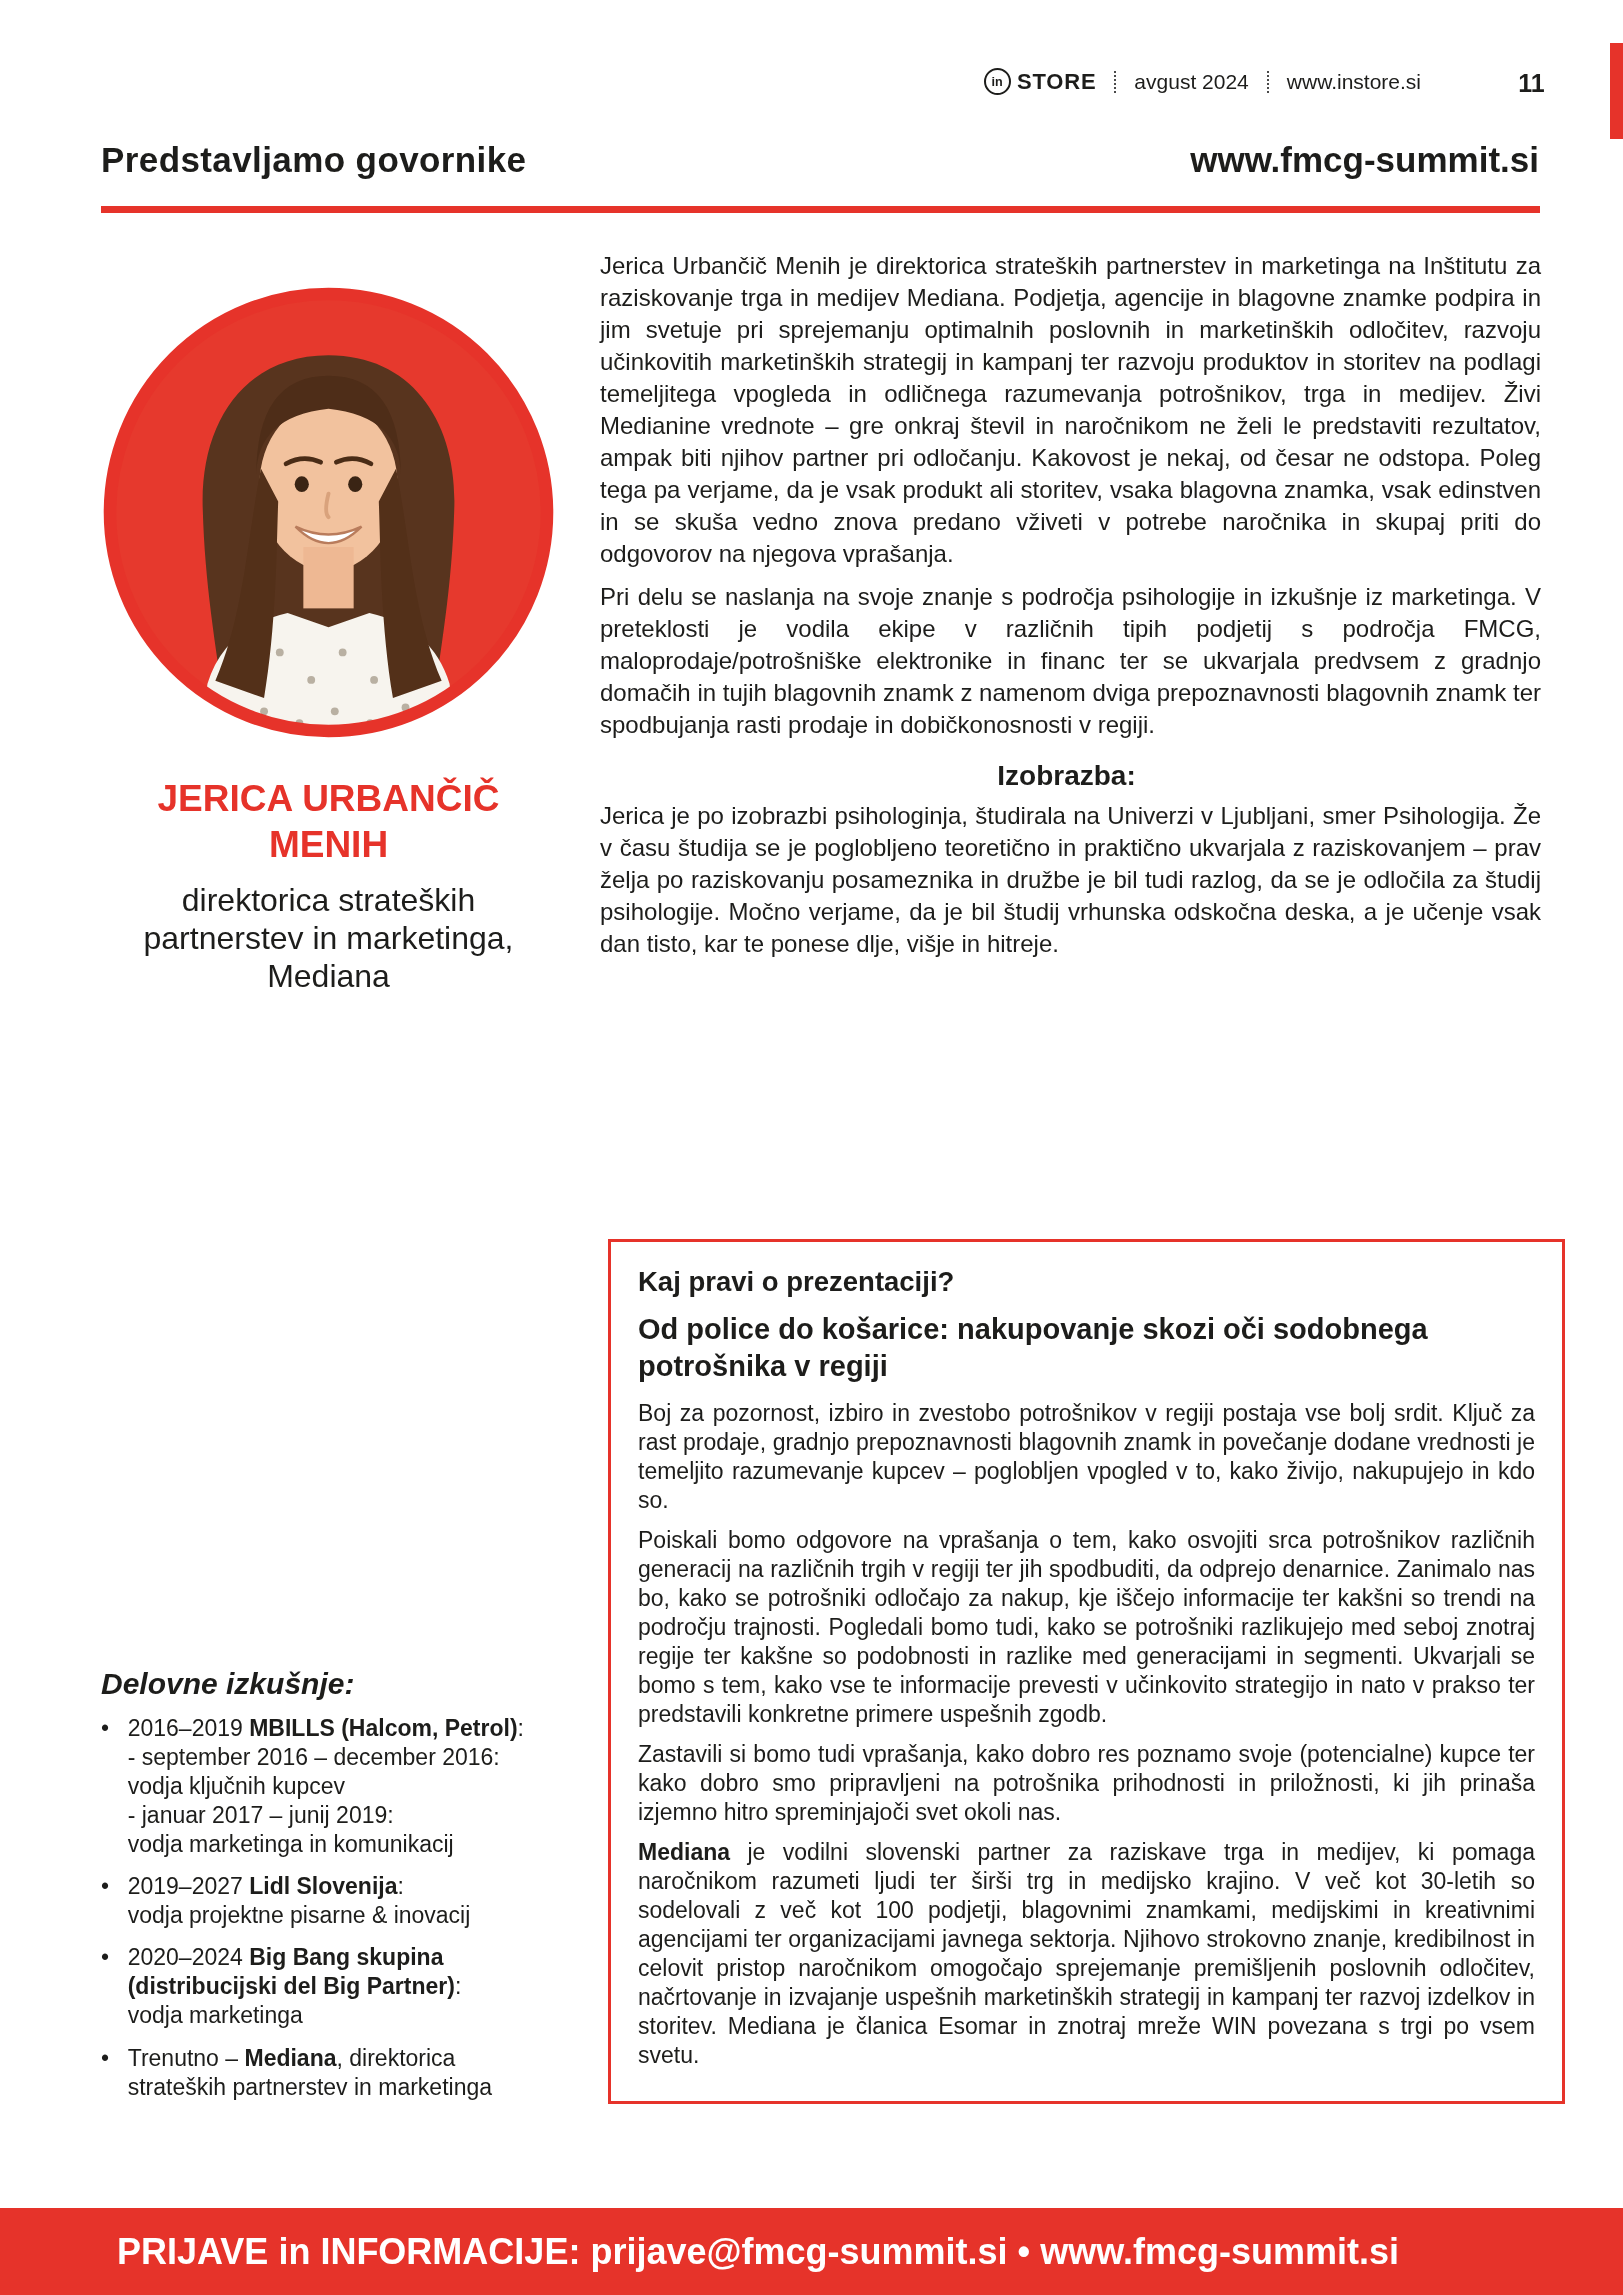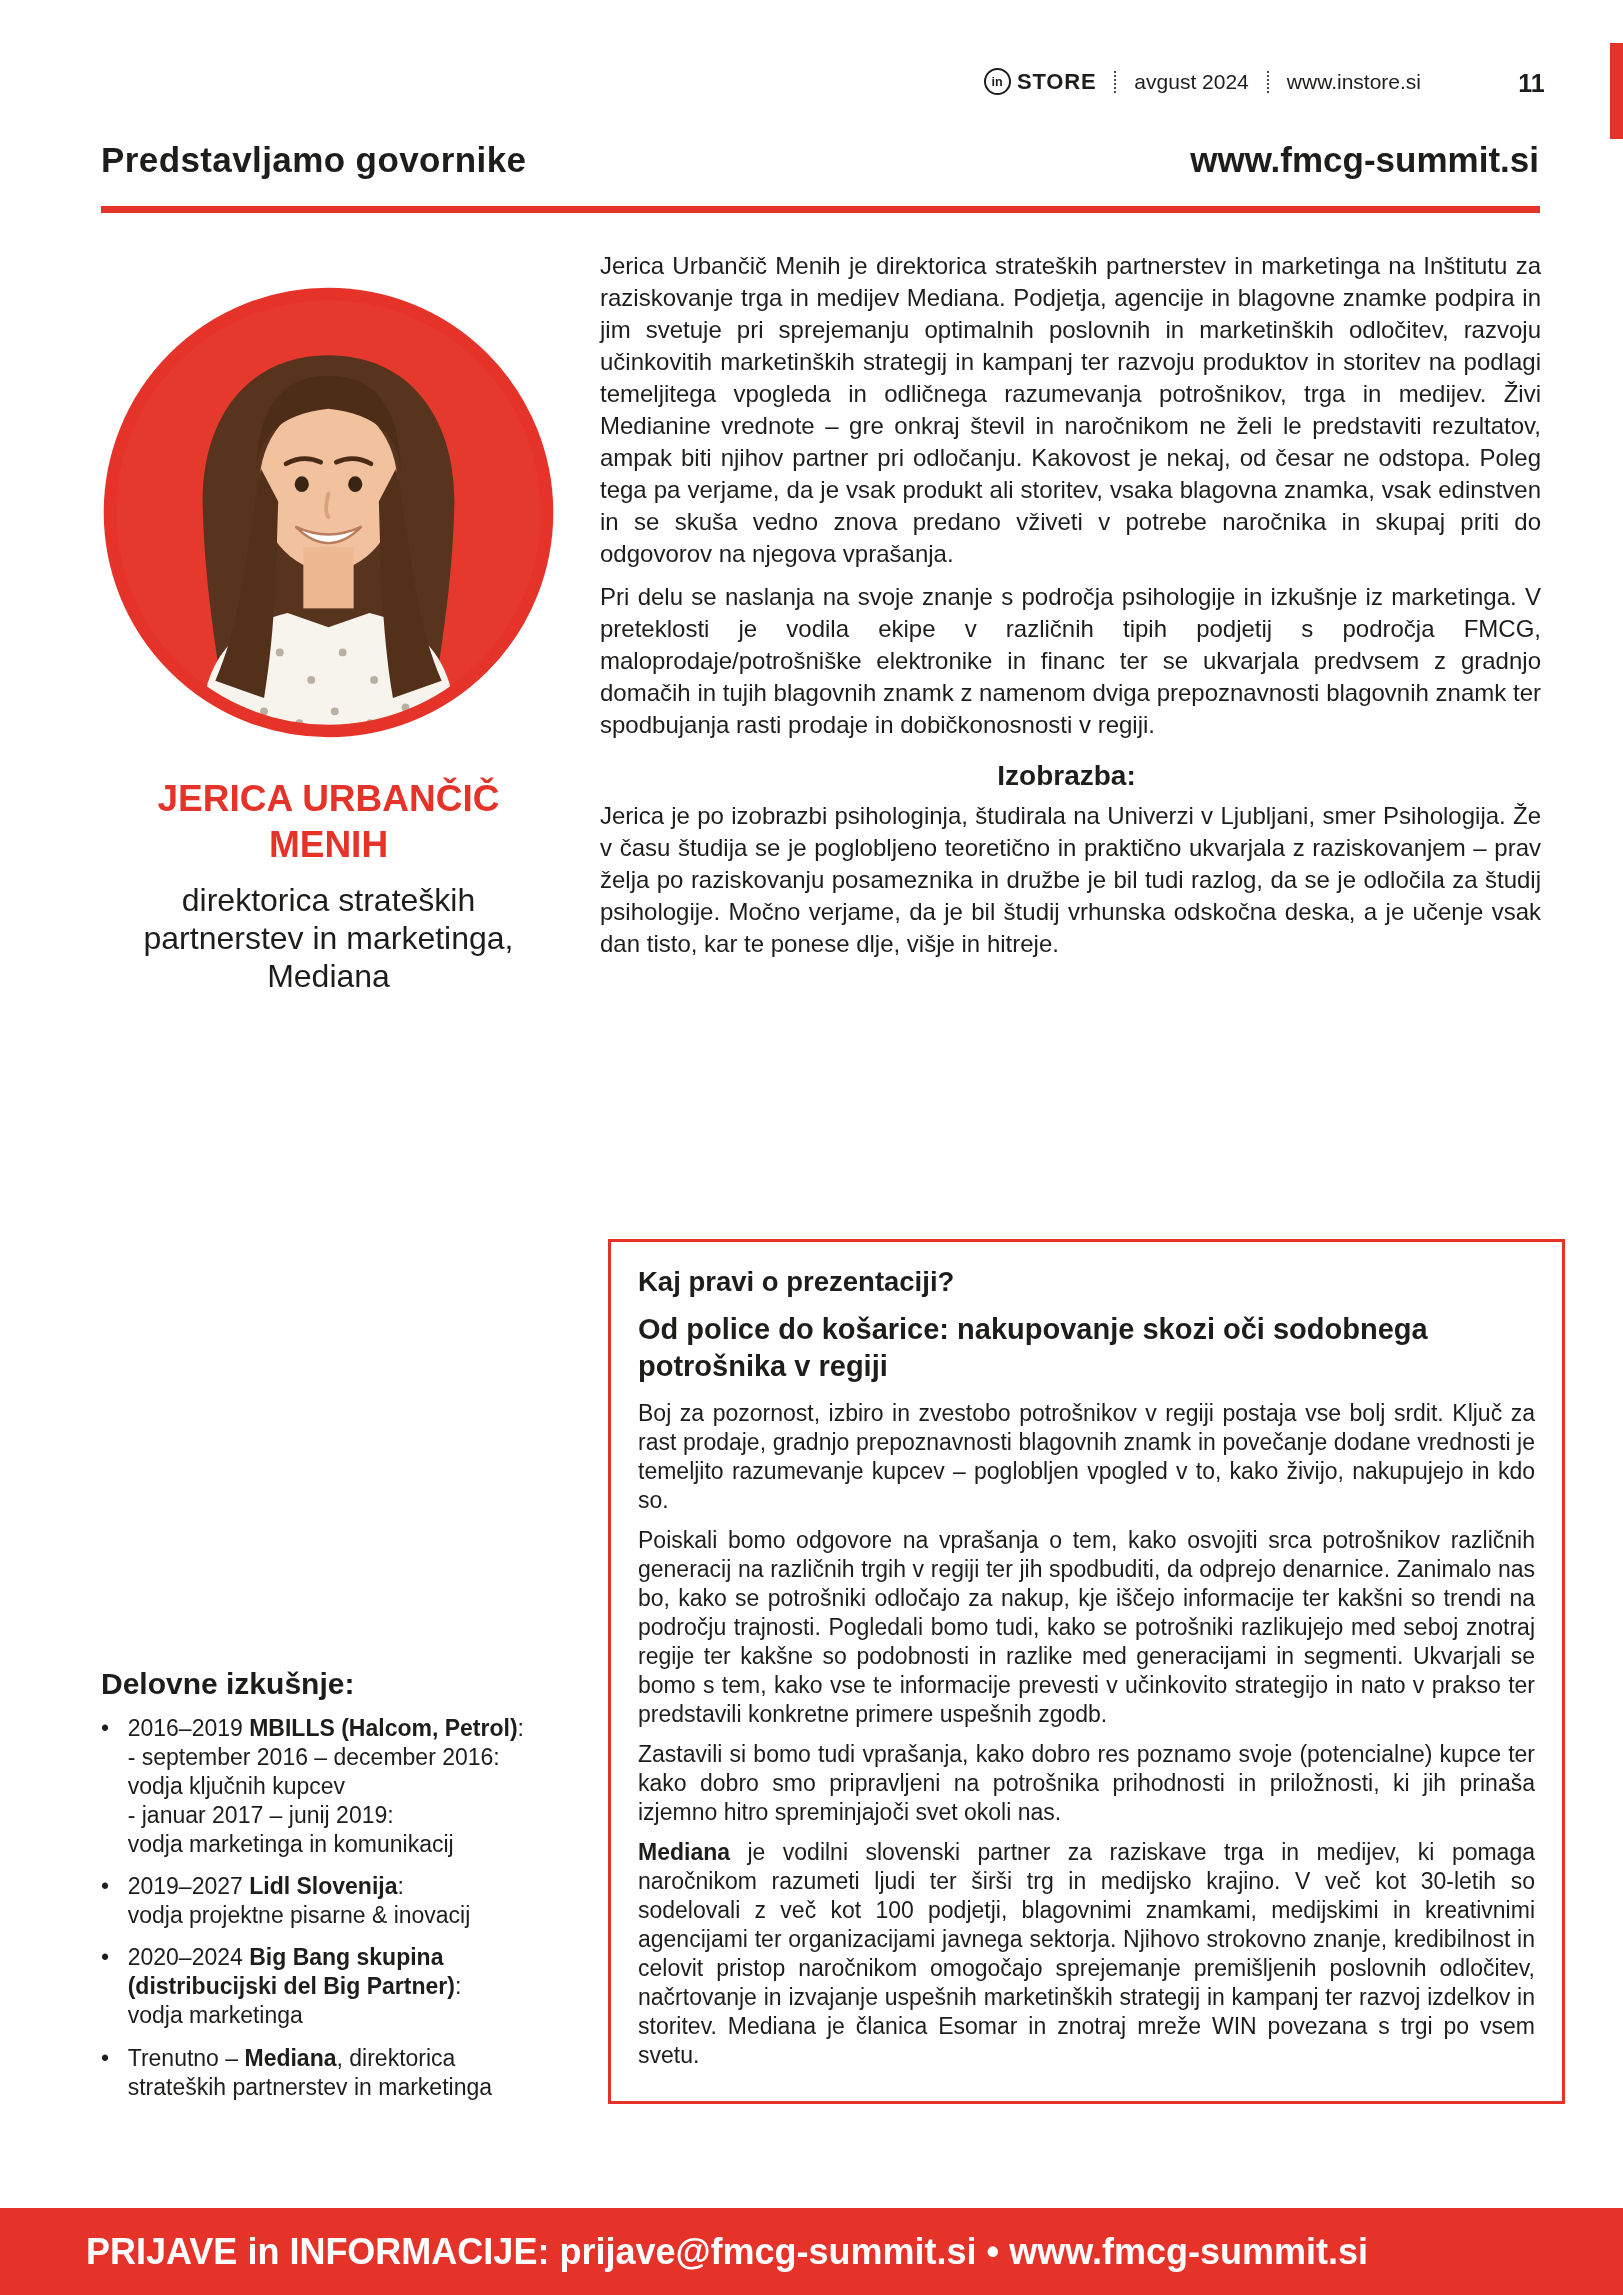--- a/index.html
+++ b/index.html
@@ -26,41 +26,41 @@
   .red-rule { position:absolute; top:206px; left:101px; width:1439px; height:7px; background:var(--red,#e6332a); }
 
   
   .photo-wrap { position:absolute; left:99px; top:283px; width:459px; height:459px; }
   .speaker-name { position:absolute; left:77px; top:776px; width:503px; text-align:center;
                   color:var(--red,#e6332a); font-weight:bold; font-size:37px; line-height:46px; }
   .speaker-role { position:absolute; left:77px; top:881px; width:503px; text-align:center;
                   font-size:32px; line-height:38px; }
 
   .experience { position:absolute; left:101px; top:1669px; width:444px; font-size:23px; line-height:29px; }
-  .experience h3 { font-size:30px; margin:0 0 15.7px 0; }
+  .experience h3 { font-size:30px; margin:0 0 15.7px 0;font-style:italic; }
   .exp-item { display:grid; grid-template-columns:20.4px 1fr; gap:6.3px; margin-bottom:13.4px; }
   .exp-rest { white-space:pre-line; }
 
   
   .bio { position:absolute; left:592px; top:250px; width:949px; font-size:24px; line-height:32px; text-align:justify; }
   .bio p { margin:0 0 11px 8px; }
   .bio h3 { font-size:28px; margin:19px 0 7.9px 0; text-align:center; }
 
   
   .presentation-box { position:absolute; left:608px; top:1239px; width:957px; min-height:834px;
                       border:3.9px solid var(--red,#e6332a); padding:20.4px 27px;
                       font-size:23px; line-height:29px; text-align:justify; }
   .presentation-box .kicker { font-size:27.5px; line-height:33px; margin:3.1px 0 12.6px 0; text-align:left; }
   .presentation-box .box-title { font-size:29px; line-height:37px; margin:0 0 14px 0; text-align:left; }
   .presentation-box p { margin:0 0 11px 0; }
 
   
   .footer-bar { position:absolute; left:0; top:2208px; width:1623px; height:87px;
                 background:var(--red,#e6332a); color:#ffffff; display:flex; align-items:center;
-                padding-left:86px; font-size:36px; font-weight:bold; }
+                padding-left:117px; font-size:36px; font-weight:bold; }
   .footer-bar span { white-space:pre; }
 </style>
 </head>
 <body>
 
 <div class="page">
 
   <div class="corner-bar"></div>
 
   <header class="running-head">

